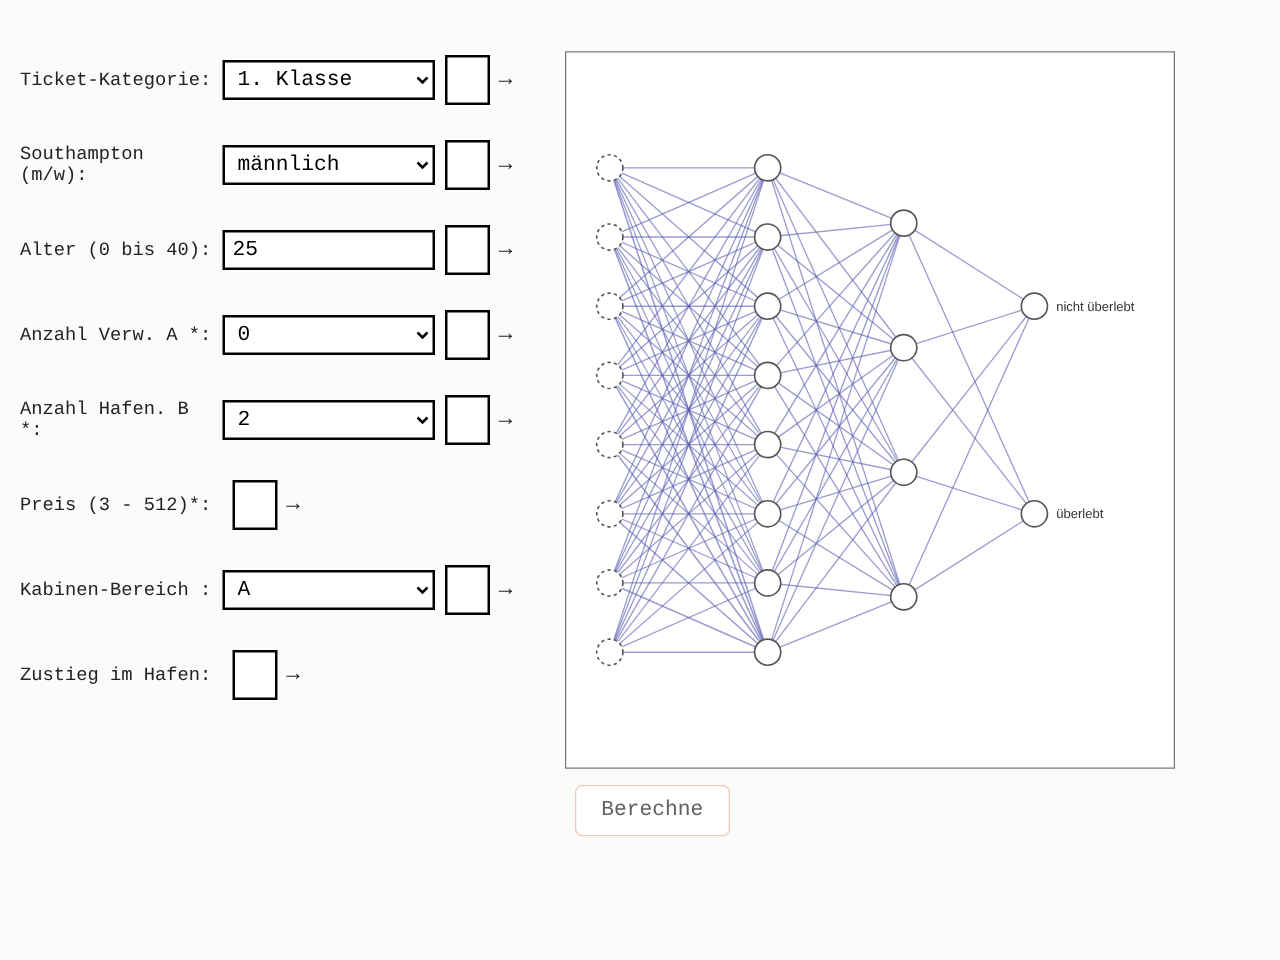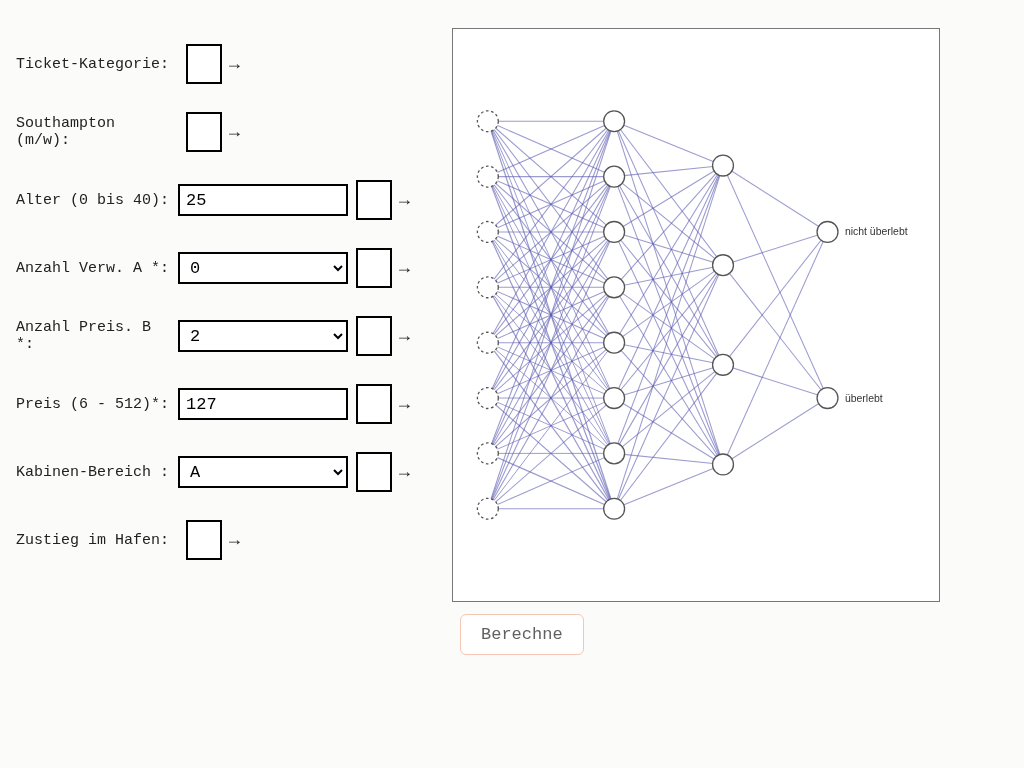--- a/index.html
+++ b/index.html
@@ -5,61 +5,62 @@
   html,body{margin:0;padding:0;width:1024px;height:768px;background:#fbfbf9;font-family:"Courier New",Courier,monospace;color:#222;}
   .wrap{position:relative;width:1024px;height:768px;}
   .form{position:absolute;left:16px;top:44px;width:420px;}
   .row{display:flex;align-items:center;height:40px;margin-bottom:28px;}
   .lbl{width:162px;font-size:15px;}
   .ctl{width:170px;height:32px;border:2px solid #000;background:#fff;font-family:inherit;font-size:17px;padding:0 6px;box-sizing:border-box;}
   select.ctl{appearance:auto;}
   input.ctl{outline:none;}
   .normbox{margin-left:8px;width:36px;height:40px;border:2px solid #000;background:#fff;box-sizing:border-box;}
   .arrow{margin-left:7px;font-size:18px;line-height:1;}
-  .nn{position:absolute;left:452px;top:28px;width:488px;height:574px;border:1px solid #777;background:#fff;box-sizing:border-box;text-align:center;}
-  .btn{position:absolute;left:460px;top:614px;padding:10px 20px;border:1px solid #f5c6b4;border-radius:6px;background:#fff;color:#616161;font-family:inherit;font-size:17px;cursor:pointer;}
+  .nn{position:absolute;left:452px;top:41px;width:488px;height:574px;border:1px solid #777;background:#fff;box-sizing:border-box;text-align:center;}
+  .btn{position:absolute;left:460px;top:628px;padding:10px 20px;border:1px solid #f5c6b4;border-radius:6px;background:#fff;color:#616161;font-family:inherit;font-size:17px;cursor:pointer;}
   svg{width:100%;height:100%;}
   .out-label{font-family:Arial,Helvetica,sans-serif;font-size:12px;fill:#333;}
 </style>
 </head>
 <body>
 
 <div class="wrap">
   <div class="form">
       <div class="row">
         <span class="lbl">Ticket-Kategorie:</span>
+        <select class="ctl"><option>1. Klasse</option></select>
         <div class="normbox"></div>
         <span class="arrow">→</span>
       </div>
       <div class="row">
         <span class="lbl">Southampton (m/w):</span>
+        <select class="ctl"><option>männlich</option></select>
         <div class="normbox"></div>
         <span class="arrow">→</span>
       </div>
       <div class="row">
         <span class="lbl">Alter (0 bis 40):</span>
         <input type="text" class="ctl" value="25" style="">
         <div class="normbox"></div>
         <span class="arrow">→</span>
       </div>
       <div class="row">
         <span class="lbl">Anzahl Verw. A *:</span>
         <select class="ctl"><option>0</option></select>
         <div class="normbox"></div>
         <span class="arrow">→</span>
       </div>
       <div class="row">
-        <span class="lbl">Anzahl Preis. B *:</span>
+        <span class="lbl">Anzahl Hafen. B *:</span>
         <select class="ctl"><option>2</option></select>
         <div class="normbox"></div>
         <span class="arrow">→</span>
       </div>
       <div class="row">
-        <span class="lbl">Preis (6 - 512)*:</span>
-        <input type="text" class="ctl" value="127" style="">
+        <span class="lbl">Preis (3 - 512)*:</span>
         <div class="normbox"></div>
         <span class="arrow">→</span>
       </div>
       <div class="row">
         <span class="lbl">Kabinen-Bereich :</span>
         <select class="ctl"><option>A</option></select>
         <div class="normbox"></div>
         <span class="arrow">→</span>
       </div>
       <div class="row">

